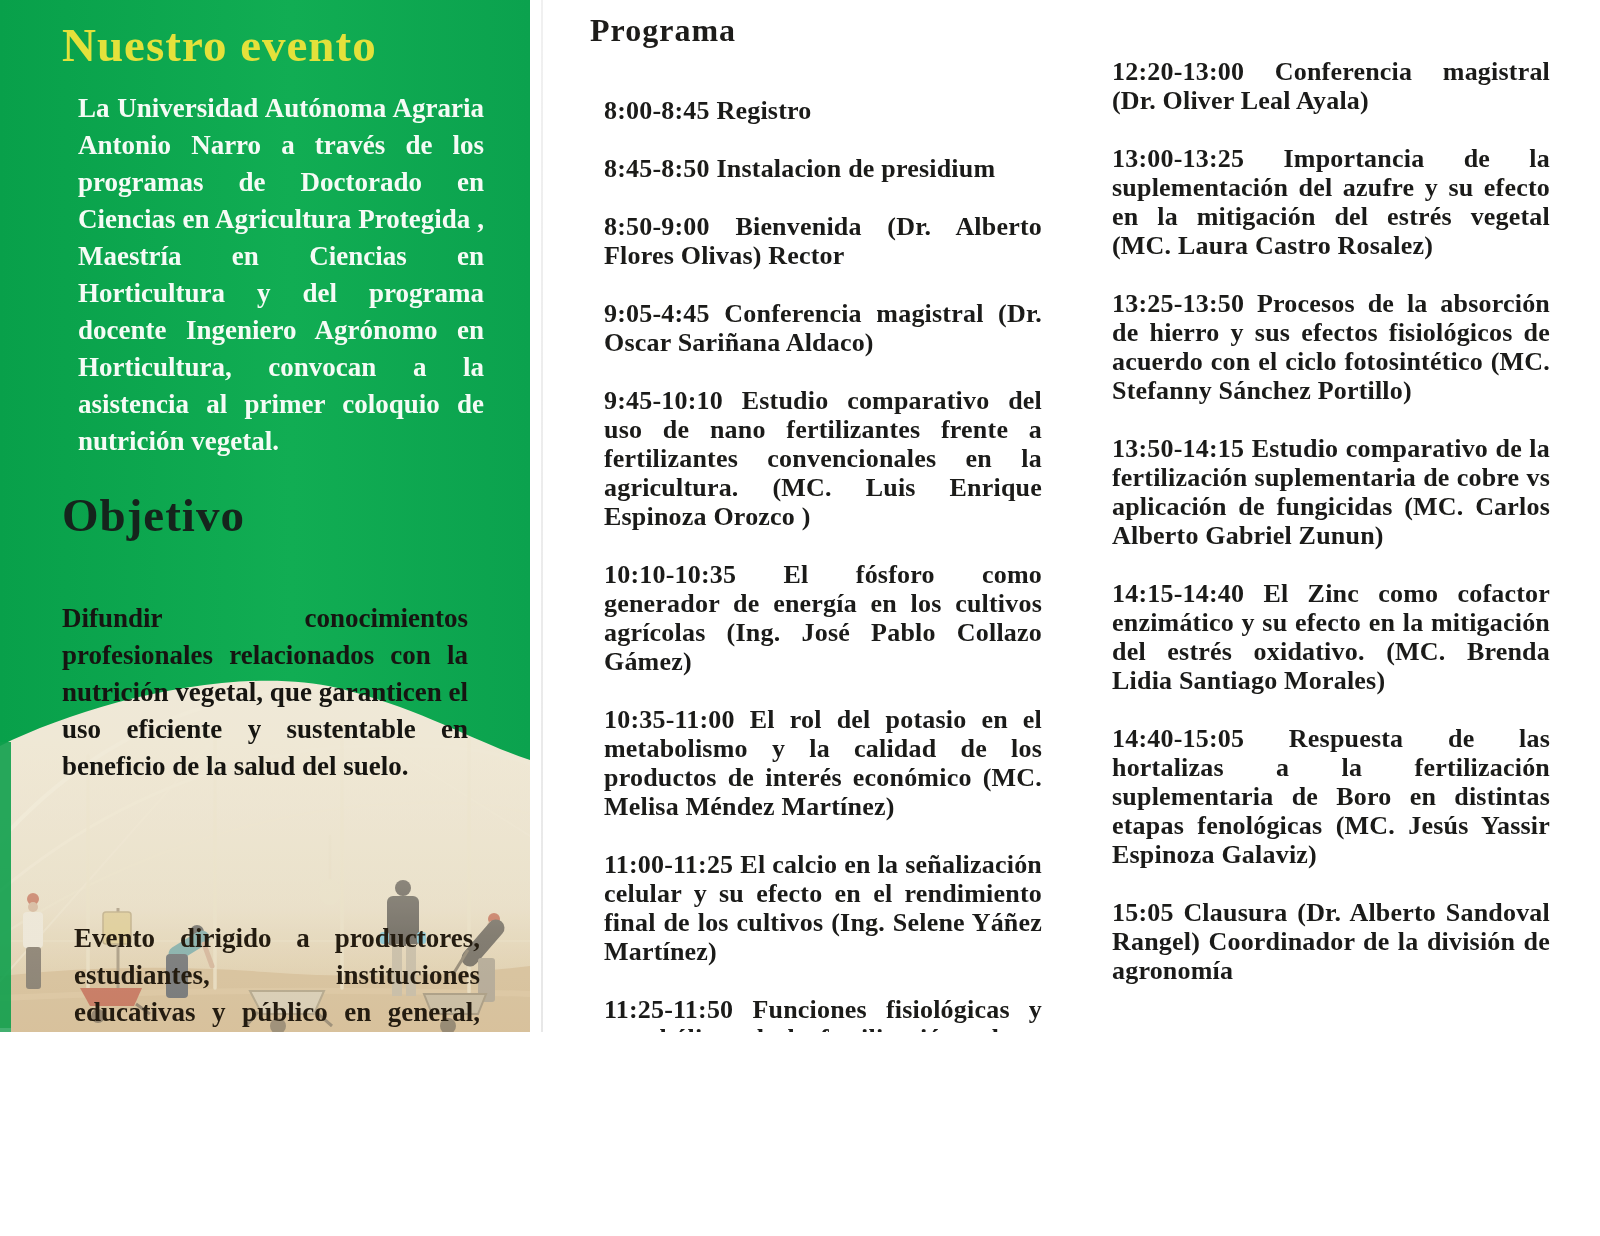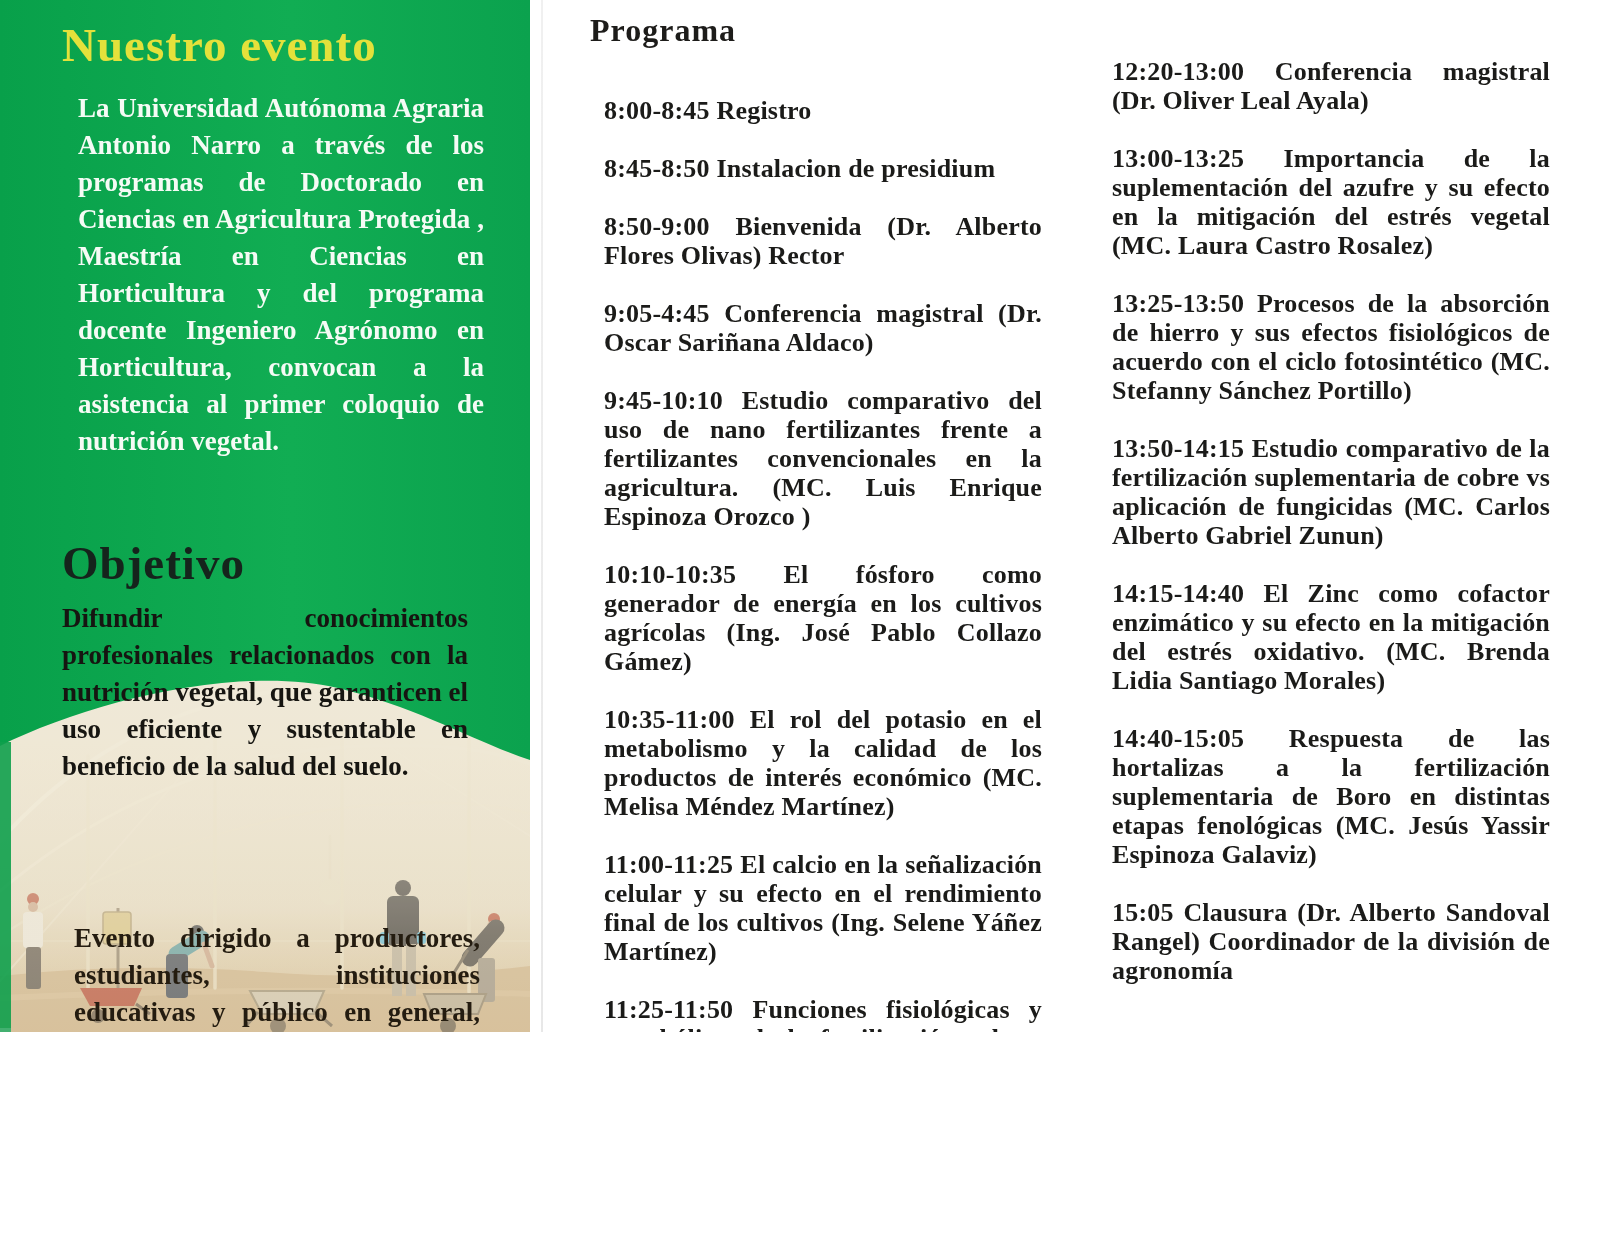--- a/index.html
+++ b/index.html
@@ -9,21 +9,21 @@
   
   .left-panel{position:absolute;left:0;top:0;width:530px;height:1236px;}
   .scene{position:absolute;left:0;top:636px;width:530px;height:600px;display:block;}
   .blob{position:absolute;left:0;top:0;width:530px;height:1236px;display:block;}
 
   .lp-title{position:absolute;left:62px;top:18px;width:410px;margin:0;
             font-size:47px;font-weight:bold;color:#e4e13b;letter-spacing:1px;}
   .lp-intro{position:absolute;left:62px;top:74px;width:406px;margin:16px;
             font-size:27px;line-height:37px;font-weight:bold;color:#f5fbf5;
             text-align:justify;}
-  .lp-obj-title{position:absolute;left:62px;top:536px;width:410px;margin:0;
+  .lp-obj-title{position:absolute;left:62px;top:488px;width:410px;margin:0;
             font-size:47px;font-weight:bold;color:#15241c;letter-spacing:1px;}
   .lp-obj-text{position:absolute;left:62px;top:600px;width:406px;margin:0;
             font-size:27px;line-height:37px;font-weight:bold;color:#161511;
             text-align:justify;}
   .lp-audience{position:absolute;left:62px;top:908px;width:406px;margin:12px;
             font-size:27px;line-height:37px;font-weight:bold;color:#241c10;
             text-align:justify;}
 
   
   .mid-title{position:absolute;left:590px;top:12px;margin:0;

